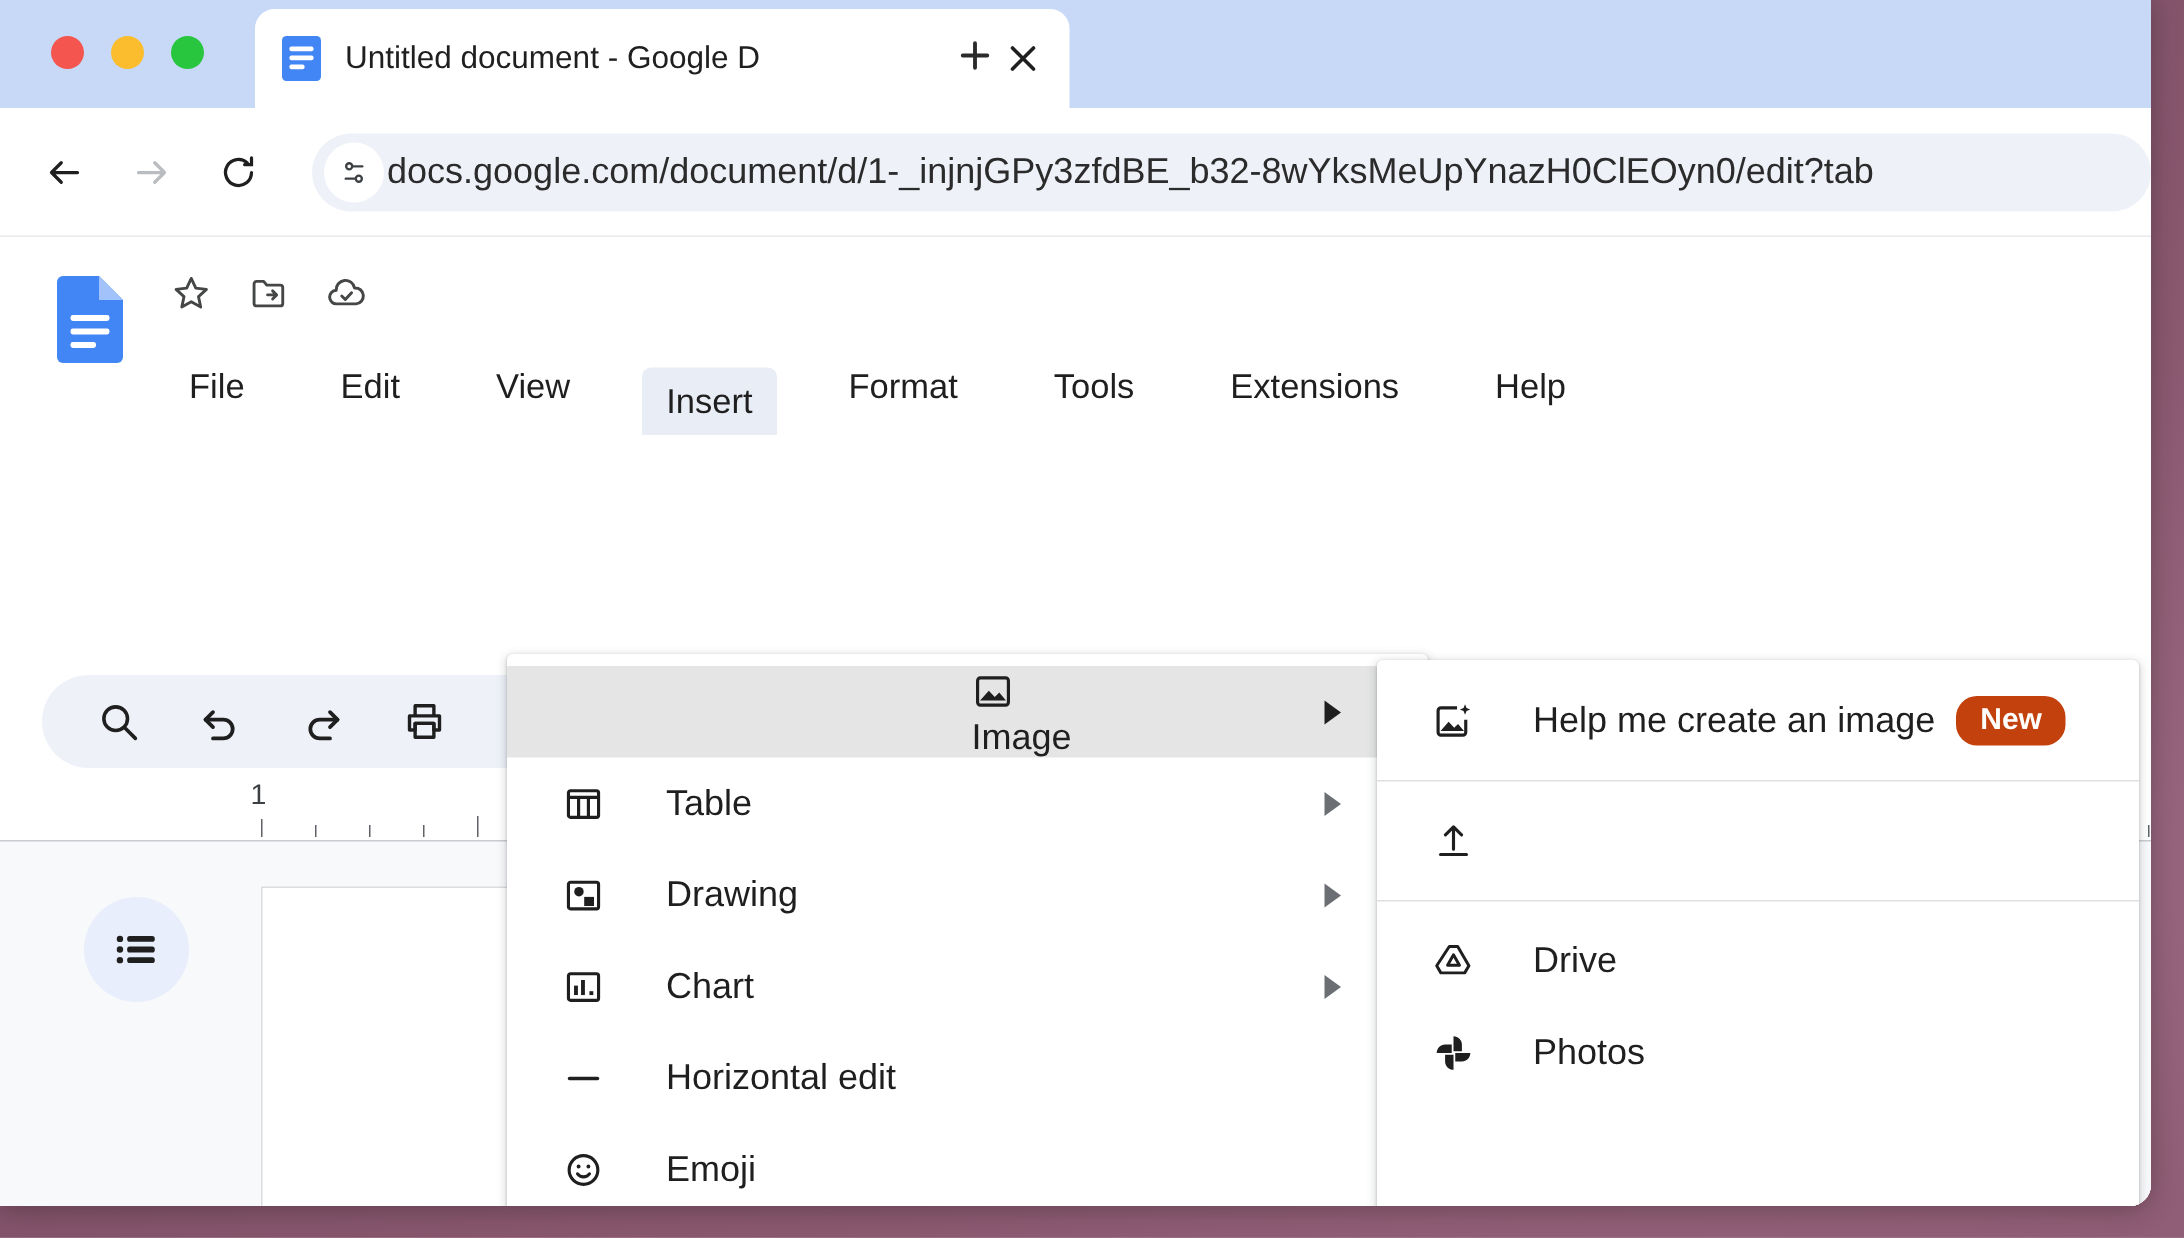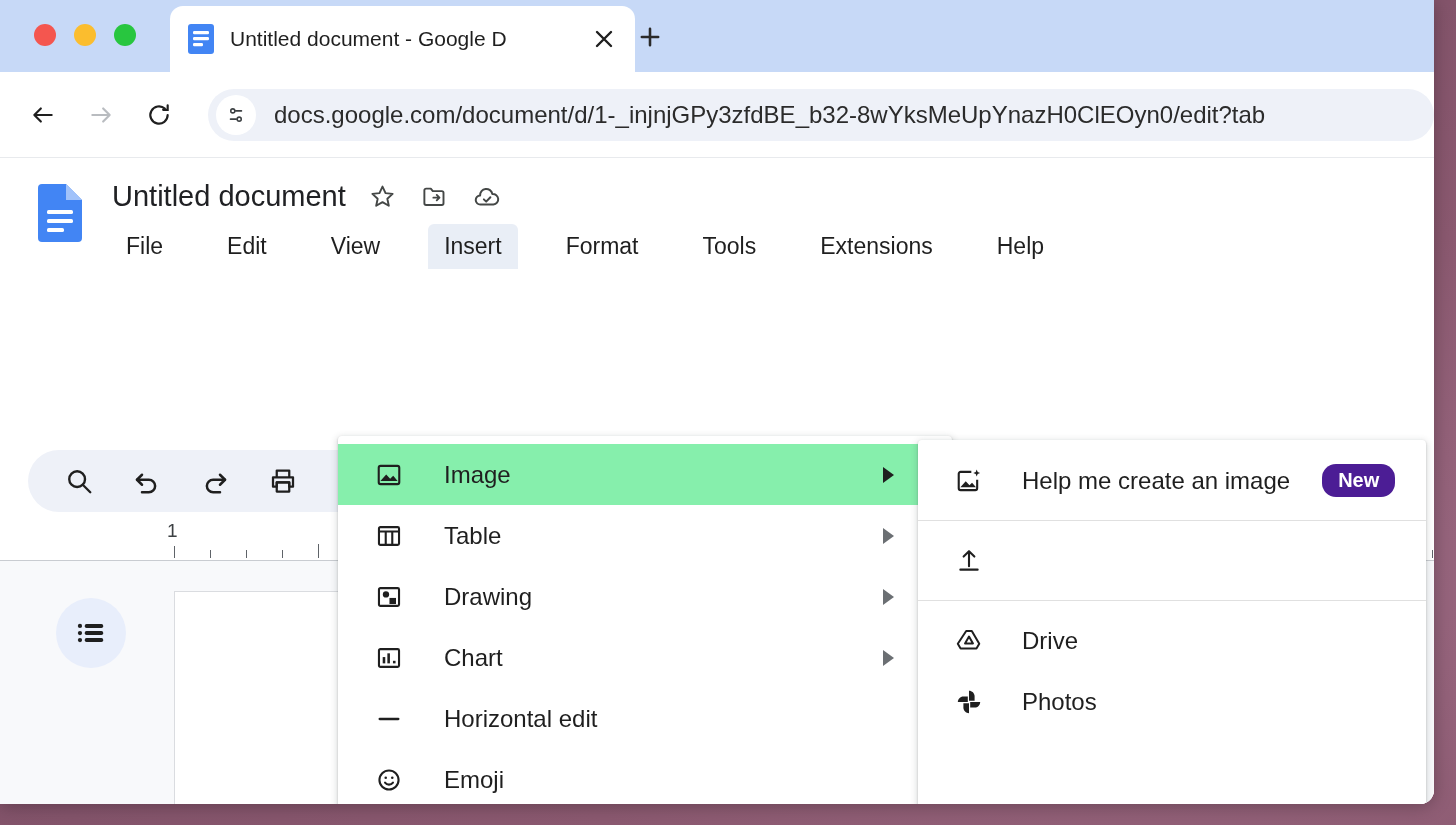--- a/index.html
+++ b/index.html
@@ -35,21 +35,21 @@
   #traffic {
     position: absolute; left: 34px; top: 24px;
     display: flex; gap: 18px; align-items: center;
   }
   .light { width: 22px; height: 22px; border-radius: 50%; }
   .light.red { background: #f4564f; }
   .light.yellow { background: #fbbd2e; }
   .light.green { background: #28c63f; }
   #tab {
     position: absolute; left: 170px; top: 6px;
-    width: 465px; height: 66px;
+    width: 543px; height: 66px;
     background: #ffffff;
     border-top-left-radius: 13px; border-top-right-radius: 13px;
     display: flex; align-items: center; padding: 0 16px 0 18px;
   }
   #tab-favicon { width: 26px; height: 30px; flex: 0 0 auto; }
   #tab-title {
     flex: 1 1 auto;
     margin-left: 16px;
     font-size: 21px; color: #1f1f1f;
     white-space: nowrap; overflow: hidden;
@@ -84,21 +84,21 @@
     background: #eef1f8; border-radius: 26px;
     display: flex; align-items: center; padding-left: 8px;
     overflow: hidden;
   }
   #site-chip {
     width: 40px; height: 40px; border-radius: 50%; background: #fff;
     display: flex; align-items: center; justify-content: center;
     flex: 0 0 auto; color: #3c4043;
   }
   #url-text {
-    margin-left: 18px; font-size: 24px; color: #2b2b2b;
+    margin-left: 2px; font-size: 24px; color: #2b2b2b;
     white-space: nowrap;
   }
   
   #docs { position: relative; height: 646px; background: #fff; }
   #docs-header {
     position: relative; height: 104px; background: #fff;
     padding: 18px 0 0 36px;
   }
   #doc-icon { position: absolute; left: 38px; top: 26px; width: 44px; height: 58px; }
   #doc-title-row {
@@ -109,21 +109,21 @@
   .title-icon { width: 30px; height: 30px; color: #444746; display:flex; align-items:center; justify-content:center;}
   #menubar {
     position: absolute; left: 110px; top: 66px;
     display: flex; align-items: center; gap: 32px;
   }
   .menu-item {
     font-size: 23px; color: #1f1f1f;
     padding: 9px 16px; border-radius: 6px 6px 0 0;
     white-space: nowrap;
   }
-  .menu-item.active { background: #e9eef6; }
+  .menu-item.active { background: #e9eef6; margin-top: 21px; }
   
   #toolbar {
     position: absolute; left: 28px; top: 292px;
     height: 62px; width: 930px;
     background: #eef1f8; border-radius: 31px;
     display: flex; align-items: center; padding-left: 34px; gap: 34px;
     z-index: 1;
   }
   .tb-icon { width: 34px; height: 34px; color: #1f1f1f; display:flex; align-items:center; justify-content:center;}
   
@@ -164,21 +164,21 @@
     padding-top: 8px;
     z-index: 20;
   }
   .mi {
     position: relative;
     height: 61px;
     display: flex; align-items: center;
     padding-left: 34px;
     font-size: 24px; color: #1f1f1f;
   }
-  .mi.hl { background: #86efac; }
+  .mi.hl { background: #e5e5e5; flex-direction: column; }
   .mi-icon { width: 34px; height: 34px; flex: 0 0 auto; display:flex; align-items:center; justify-content:center; color:#1f1f1f;}
   .mi-label { margin-left: 38px; white-space: nowrap; }
   .mi-arrow {
     position: absolute; right: 58px; top: 50%; transform: translateY(-50%);
     width: 0; height: 0;
     border-left: 11px solid #6b6f73;
     border-top: 8px solid transparent;
     border-bottom: 8px solid transparent;
   }
   .mi.hl .mi-arrow { border-left-color: #1f1f1f; }
@@ -188,22 +188,22 @@
     background: #ffffff;
     border-radius: 4px;
     box-shadow: 0 2px 6px 2px rgba(60,64,67,.15), 0 1px 2px rgba(60,64,67,.3);
     padding-top: 10px;
     z-index: 30;
   }
   #image-submenu .mi { height: 61px; }
   #image-submenu .mi-label { margin-left: 36px; }
   .divider { height: 1px; background: #e0e0e0; margin: 9px 0; }
   .badge {
-    margin-left: 32px;
-    background: #4c1d95; color: #fff;
+    margin-left: 14px;
+    background: #c2410c; color: #fff;
     font-size: 20px; font-weight: 700;
     border-radius: 14px; padding: 5px 16px;
     white-space: nowrap;
   }
   .tick { position: absolute; background: #5f6368; }
   .rnum { position: absolute; font-size: 19px; color: #3c4043; }
 </style>
 </head>
 <body>
 
@@ -280,21 +280,20 @@
         <svg viewBox="0 0 44 58" width="44" height="58">
           <path d="M4 0 h24 l16 16 v38 a4 4 0 0 1 -4 4 H4 a4 4 0 0 1 -4 -4 V4 a4 4 0 0 1 4 -4z" fill="#4285f4"></path>
           <path d="M28 0 l16 16 h-16z" fill="#a1c2fa"></path>
           <rect x="9" y="26" width="26" height="4" rx="1.6" fill="#fff"></rect>
           <rect x="9" y="35" width="26" height="4" rx="1.6" fill="#fff"></rect>
           <rect x="9" y="44" width="17" height="4" rx="1.6" fill="#fff"></rect>
         </svg>
       </span>
 
       <div id="doc-title-row">
-        <span id="doc-title">Untitled document</span>
         <span class="title-icon">
           <svg viewBox="0 0 24 24" width="27" height="27" fill="none" stroke="currentColor" stroke-width="1.7" stroke-linejoin="round">
             <path d="M12 3.2 l2.7 5.8 6.3 .7 -4.7 4.3 1.3 6.2 -5.6 -3.2 -5.6 3.2 1.3 -6.2 -4.7 -4.3 6.3 -.7z"></path>
           </svg>
         </span>
         <span class="title-icon">
           <svg viewBox="0 0 24 24" width="27" height="27" fill="none" stroke="currentColor" stroke-width="1.7" stroke-linejoin="round" stroke-linecap="round">
             <path d="M3 6.5 a1.5 1.5 0 0 1 1.5 -1.5 h4.2 l1.8 2.2 h8 a1.5 1.5 0 0 1 1.5 1.5 v9.3 a1.5 1.5 0 0 1 -1.5 1.5 H4.5 A1.5 1.5 0 0 1 3 18z"></path>
             <path d="M11 13 h5 M14 10.6 L16.4 13 L14 15.4"></path>
           </svg>

